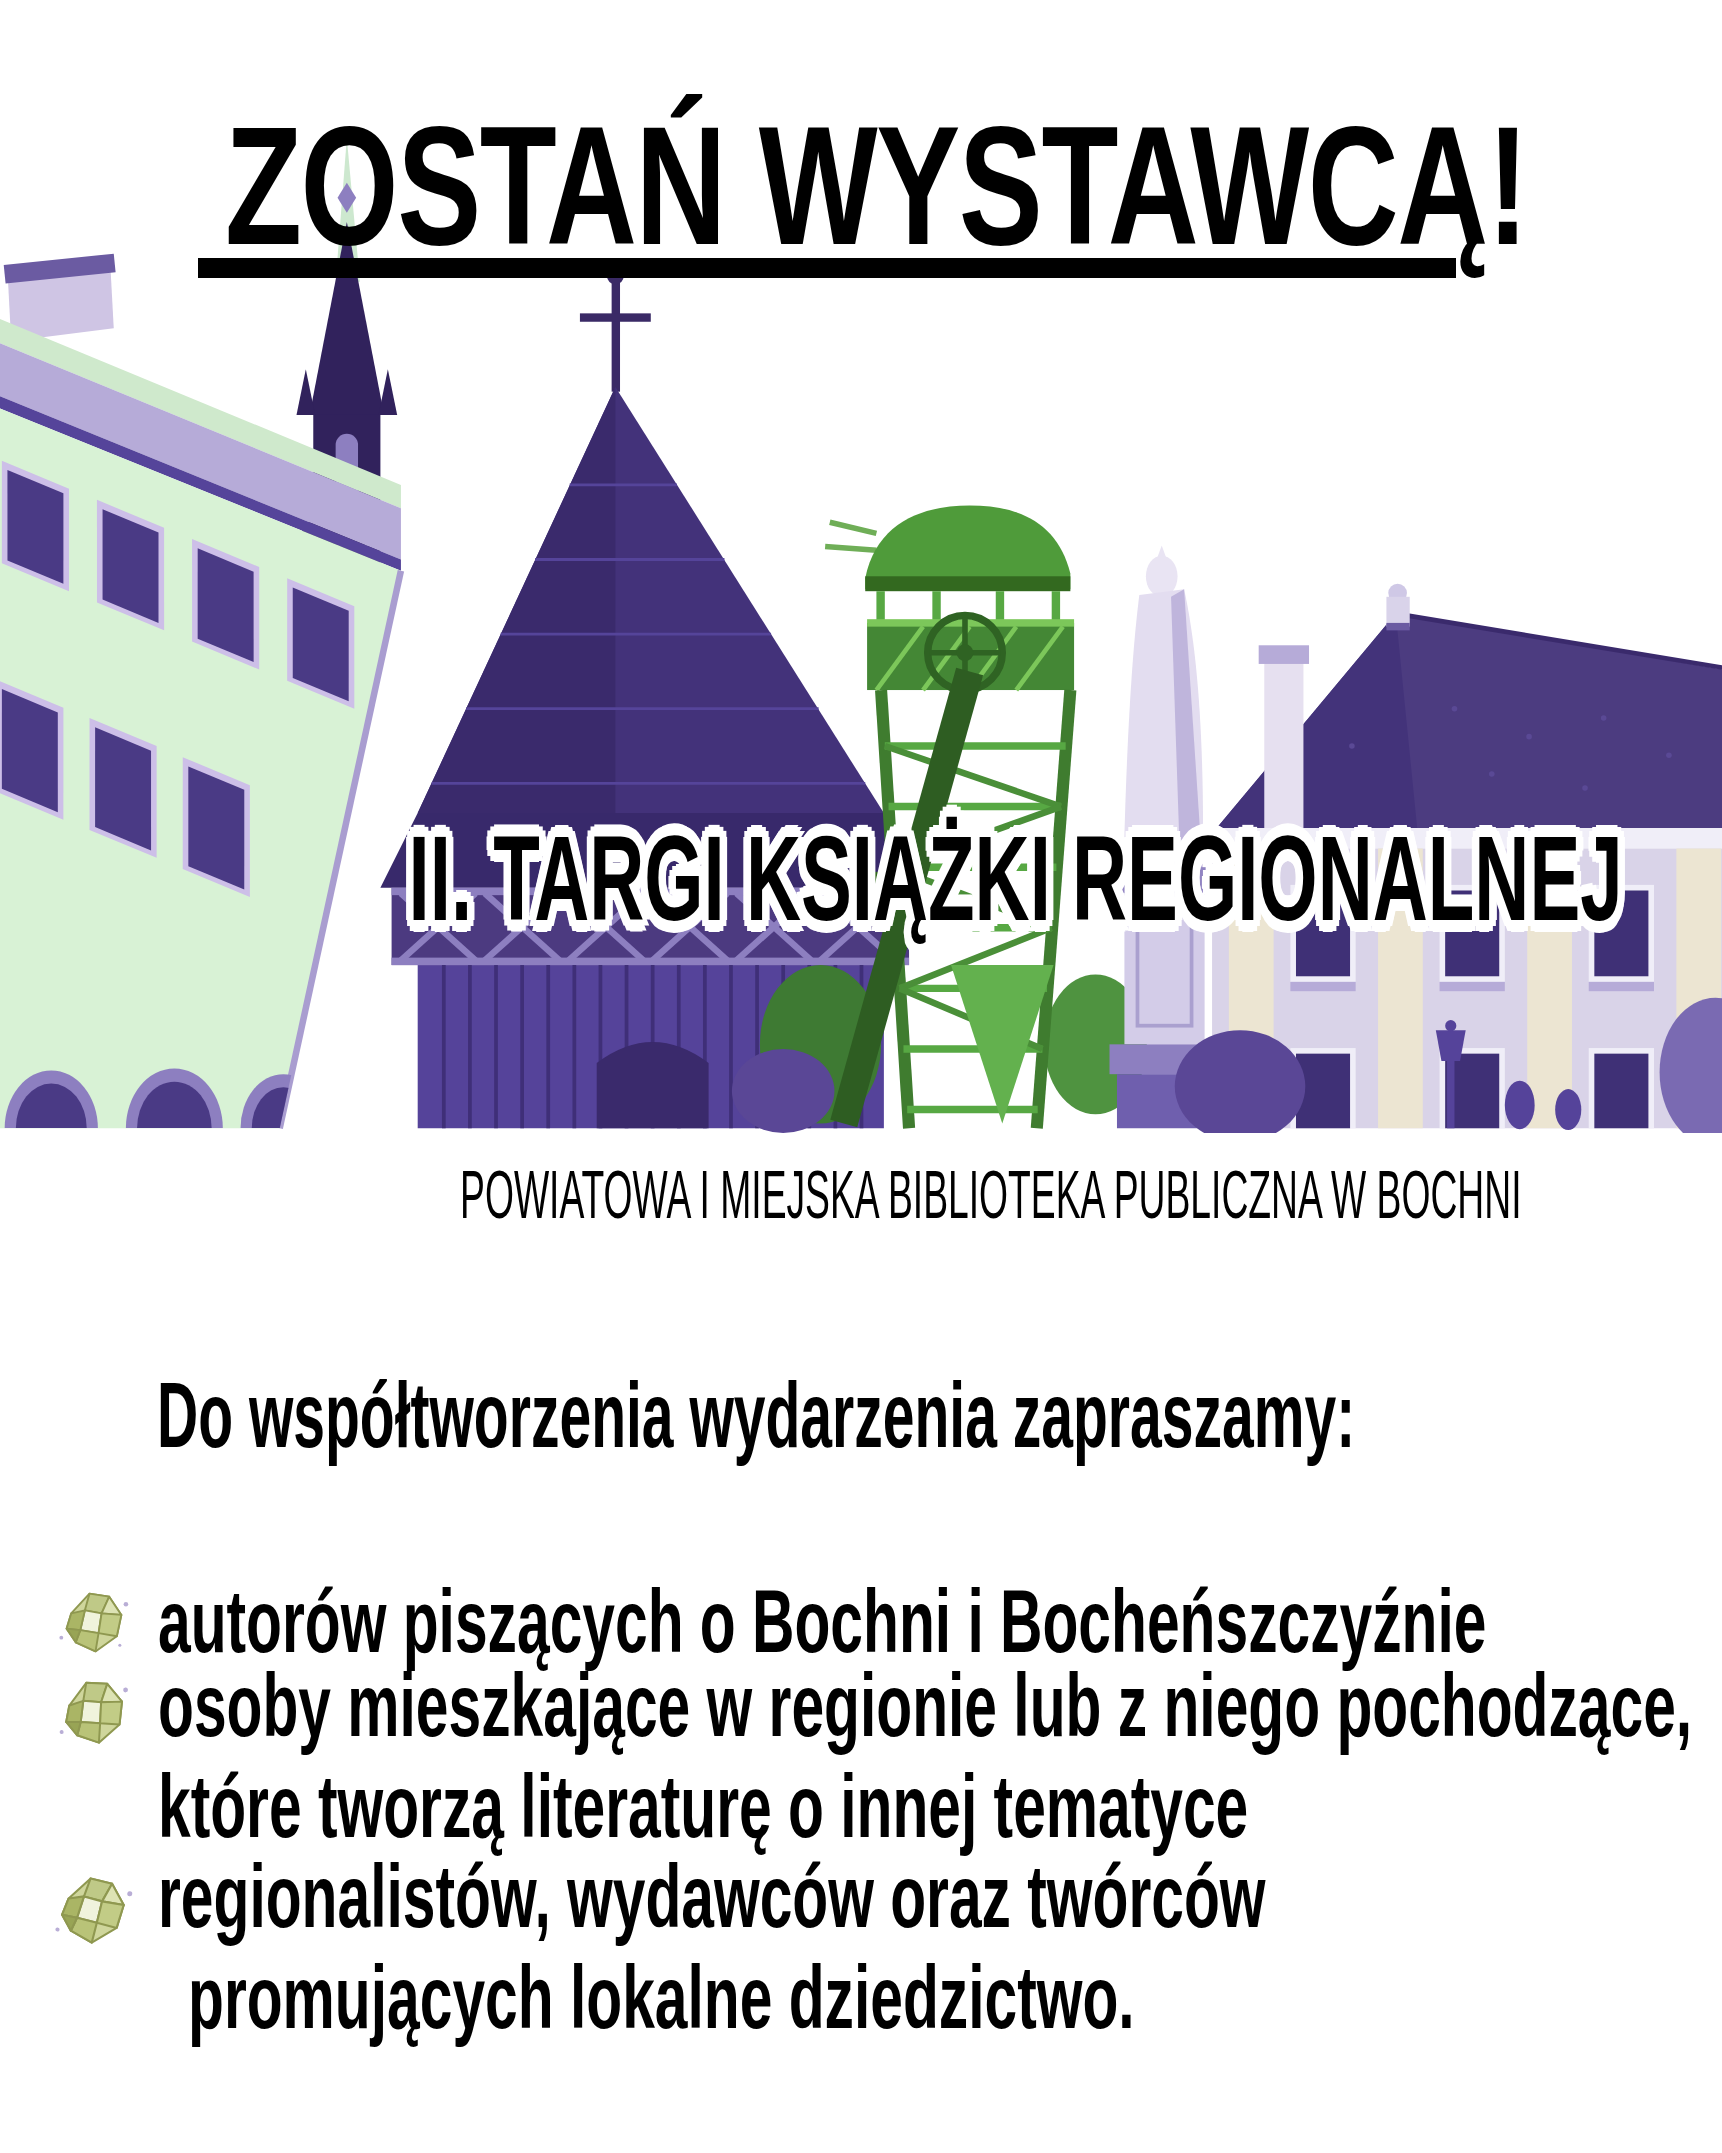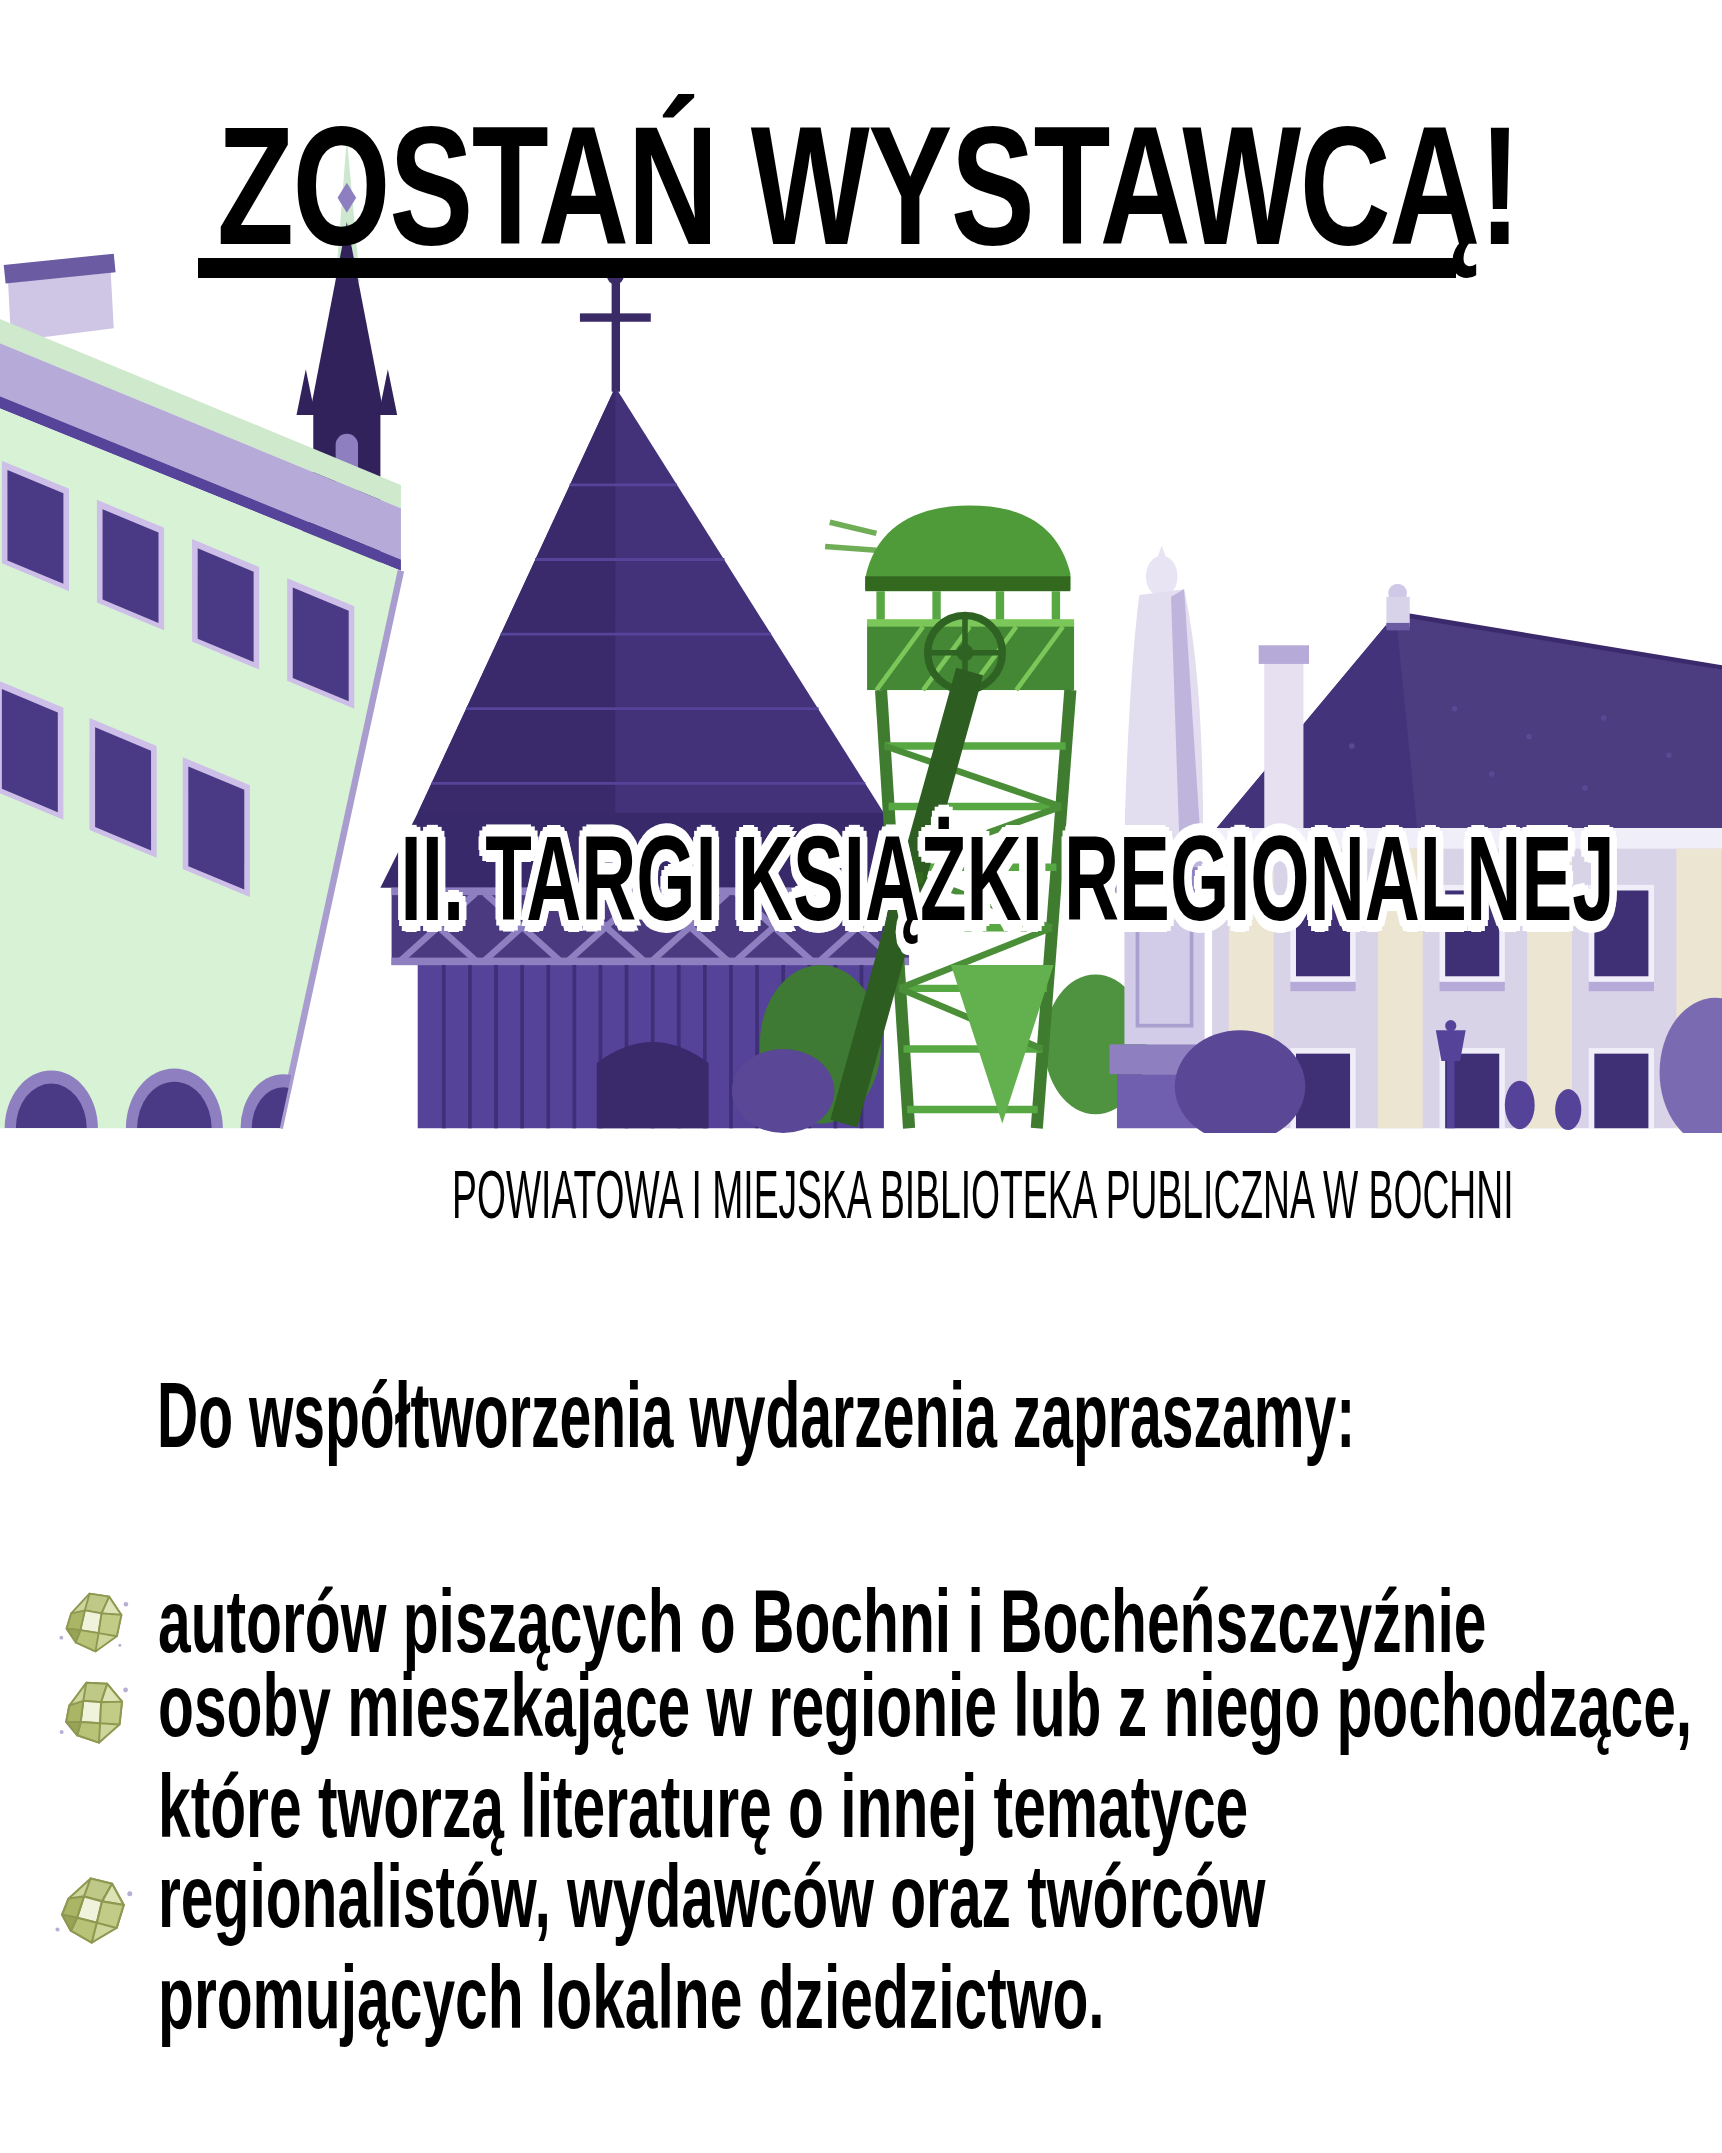--- a/index.html
+++ b/index.html
@@ -1,21 +1,21 @@
 <!DOCTYPE html>
 <html style="font-size:15px"><head>
 <meta charset="utf-8">
 <style>
   html,body{margin:0;padding:0;background:#ffffff;}
   .poster{
     position:relative;width:1723px;height:2153px;background:#ffffff;overflow:hidden;
     font-family:"Liberation Sans", sans-serif;color:#000;
   }
   .abs{position:absolute;}
-  .center-line{position:absolute;left:0;width:1570px;text-align:left;white-space:nowrap;}
+  .center-line{position:absolute;left:8px;width:1570px;text-align:left;white-space:nowrap;}
   .left-line{position:absolute;white-space:nowrap;}
   .cond{display:inline-block;transform-origin:50% 50%;}
   .cond-l{display:inline-block;transform-origin:0 50%;}
 
   .title-line{top:102px;font-size:168px;line-height:168px;font-weight:700;letter-spacing:-1.9px;z-index:6;}
   .title-line .cond{transform:scaleX(0.75);}
   .title-underline{top:258px;left:198px;width:1258px;height:19.6px;background:#000;z-index:5;}
 
   .kicker-line{top:818px;font-size:121px;line-height:121px;font-weight:700;z-index:4;
     text-shadow: 12px 0 0 #fff, 10.5px 6px 0 #fff, 6px 10.5px 0 #fff, 0 12px 0 #fff,
@@ -330,18 +330,18 @@
   </div>
   <div class="left-line bullet-line" style="top:1661px;">
     <span class="cond-l">osoby mieszkające w regionie lub z niego pochodzące,</span>
   </div>
   <div class="left-line bullet-line" style="top:1762px;">
     <span class="cond-l">które tworzą literaturę o innej tematyce</span>
   </div>
   <div class="left-line bullet-line" style="top:1852px;">
     <span class="cond-l">regionalistów, wydawców oraz twórców</span>
   </div>
-  <div class="left-line bullet-line" style="top:1953px;">
+  <div class="left-line bullet-line" style="top:1953px;margin-left:30px;">
     <span class="cond-l">promujących lokalne dziedzictwo.</span>
   </div>
 
 </div>
 
 
 </body></html>

